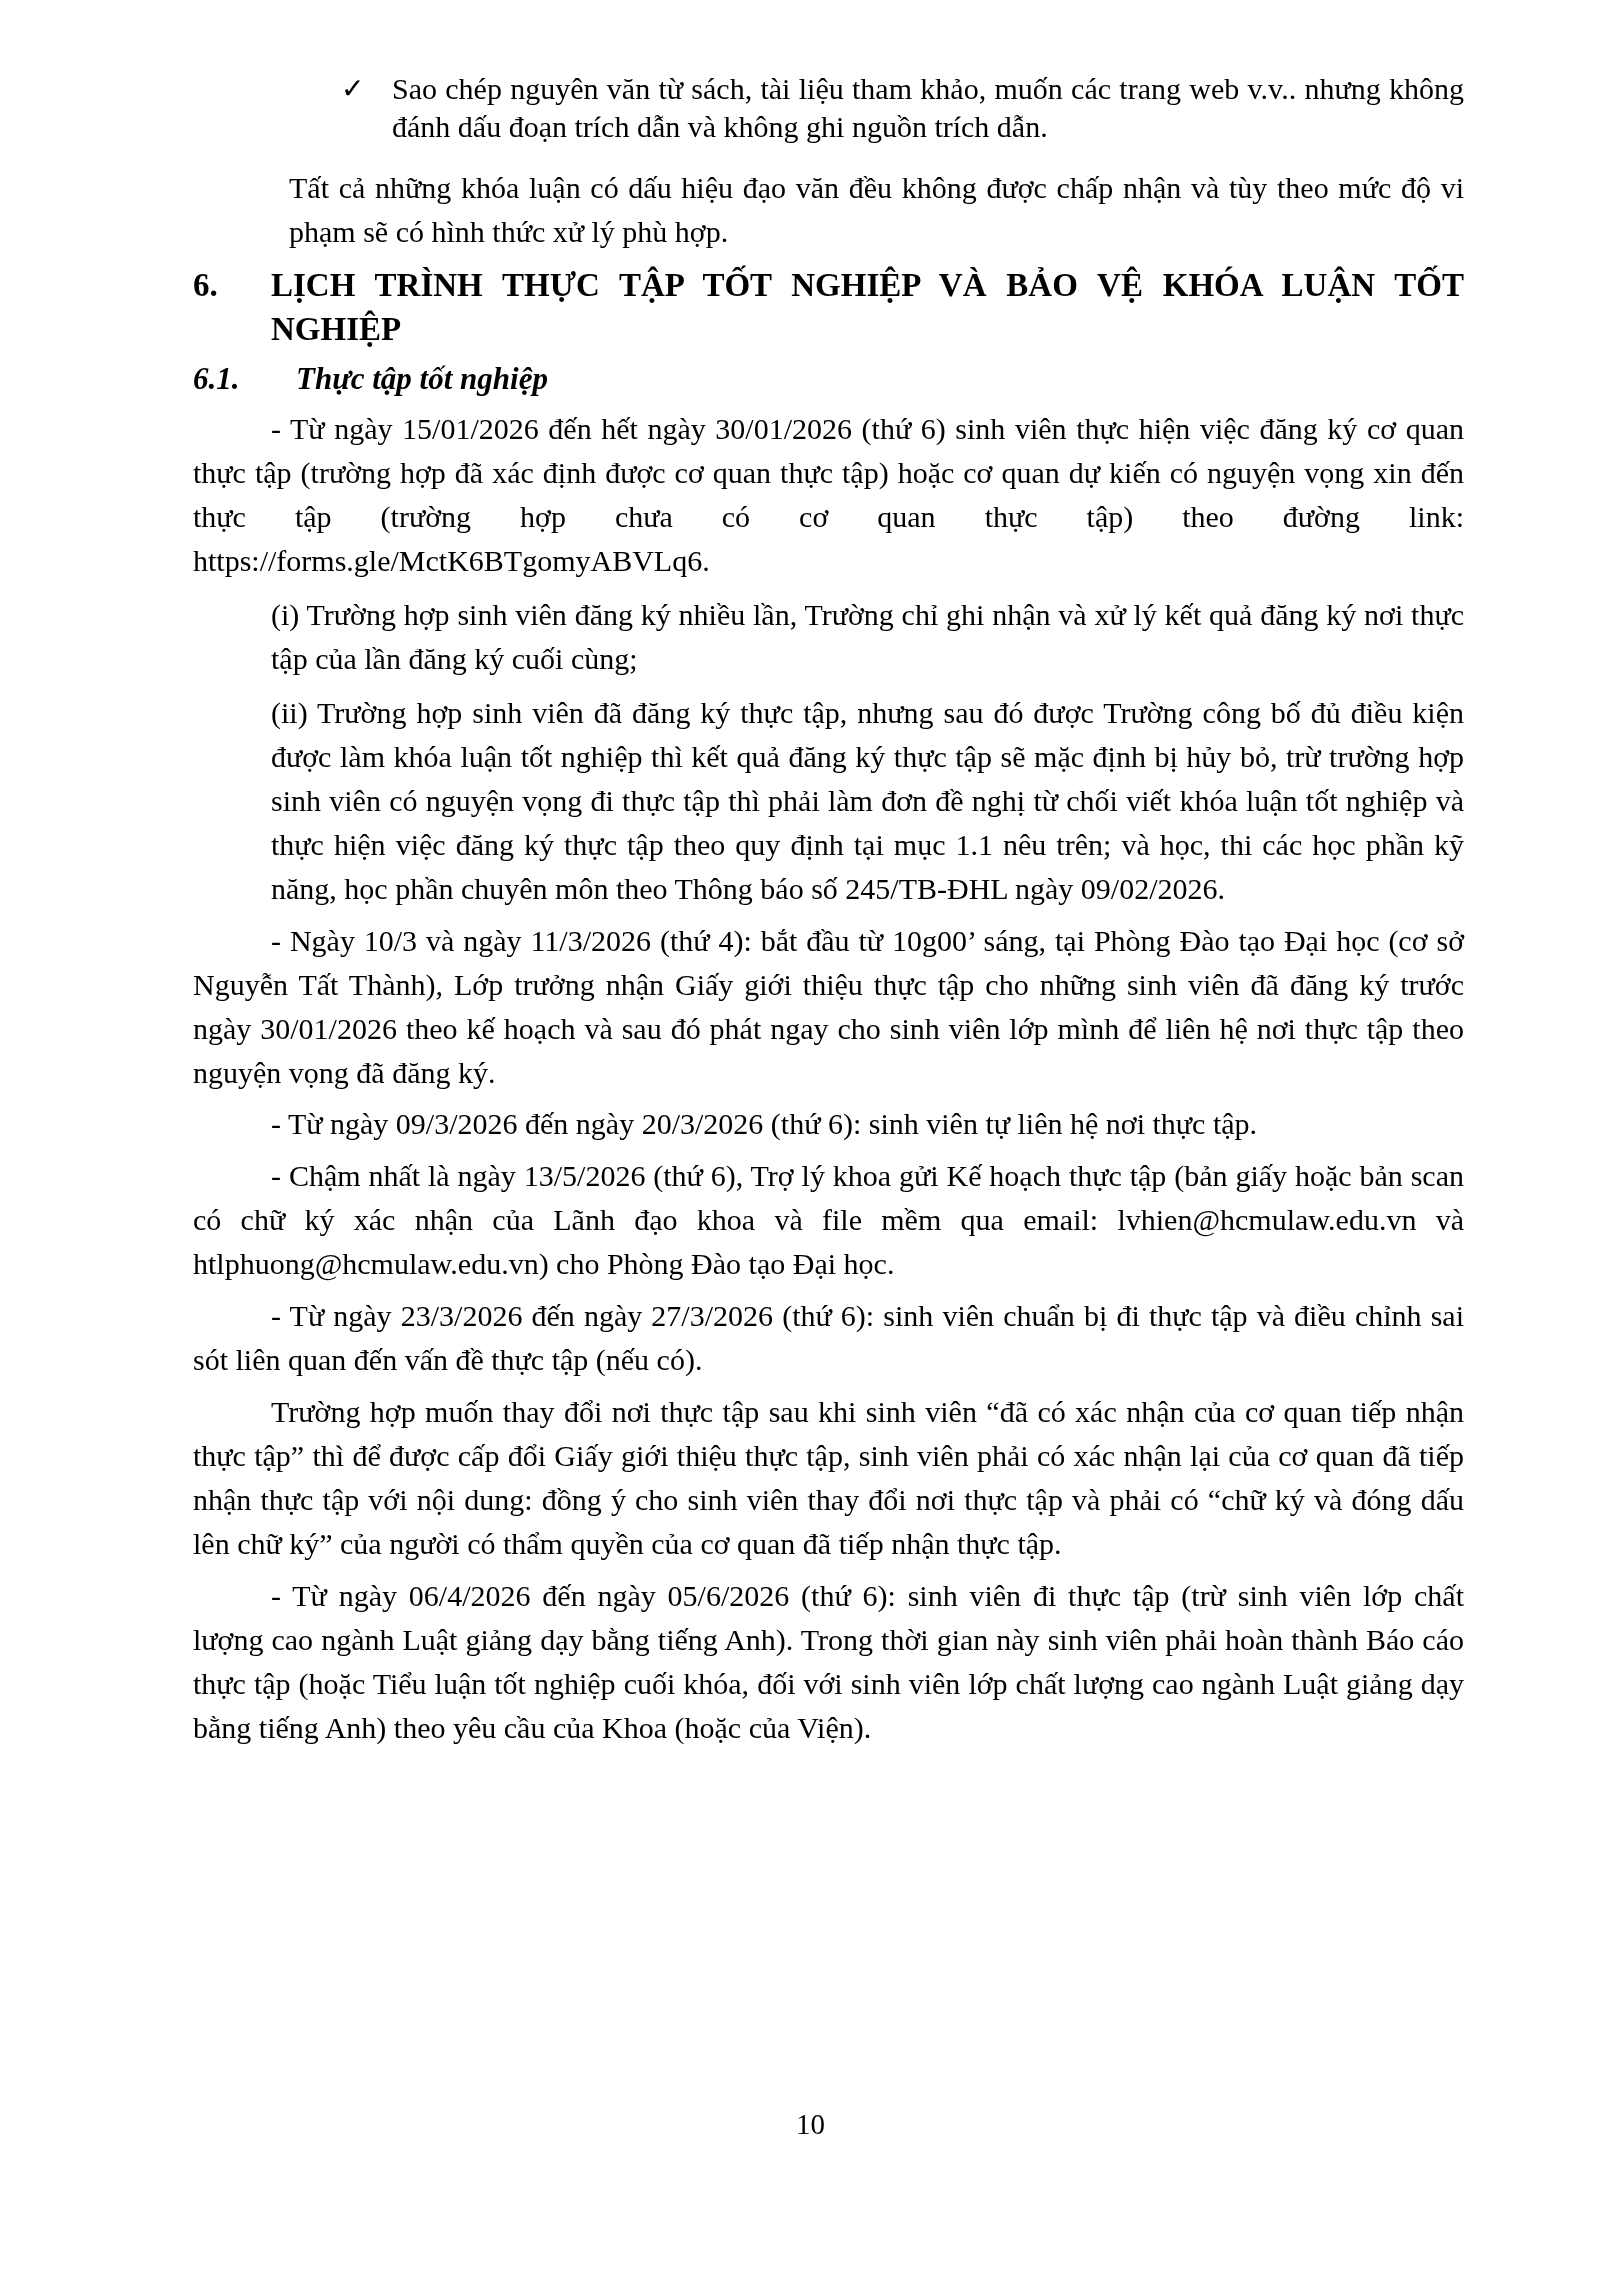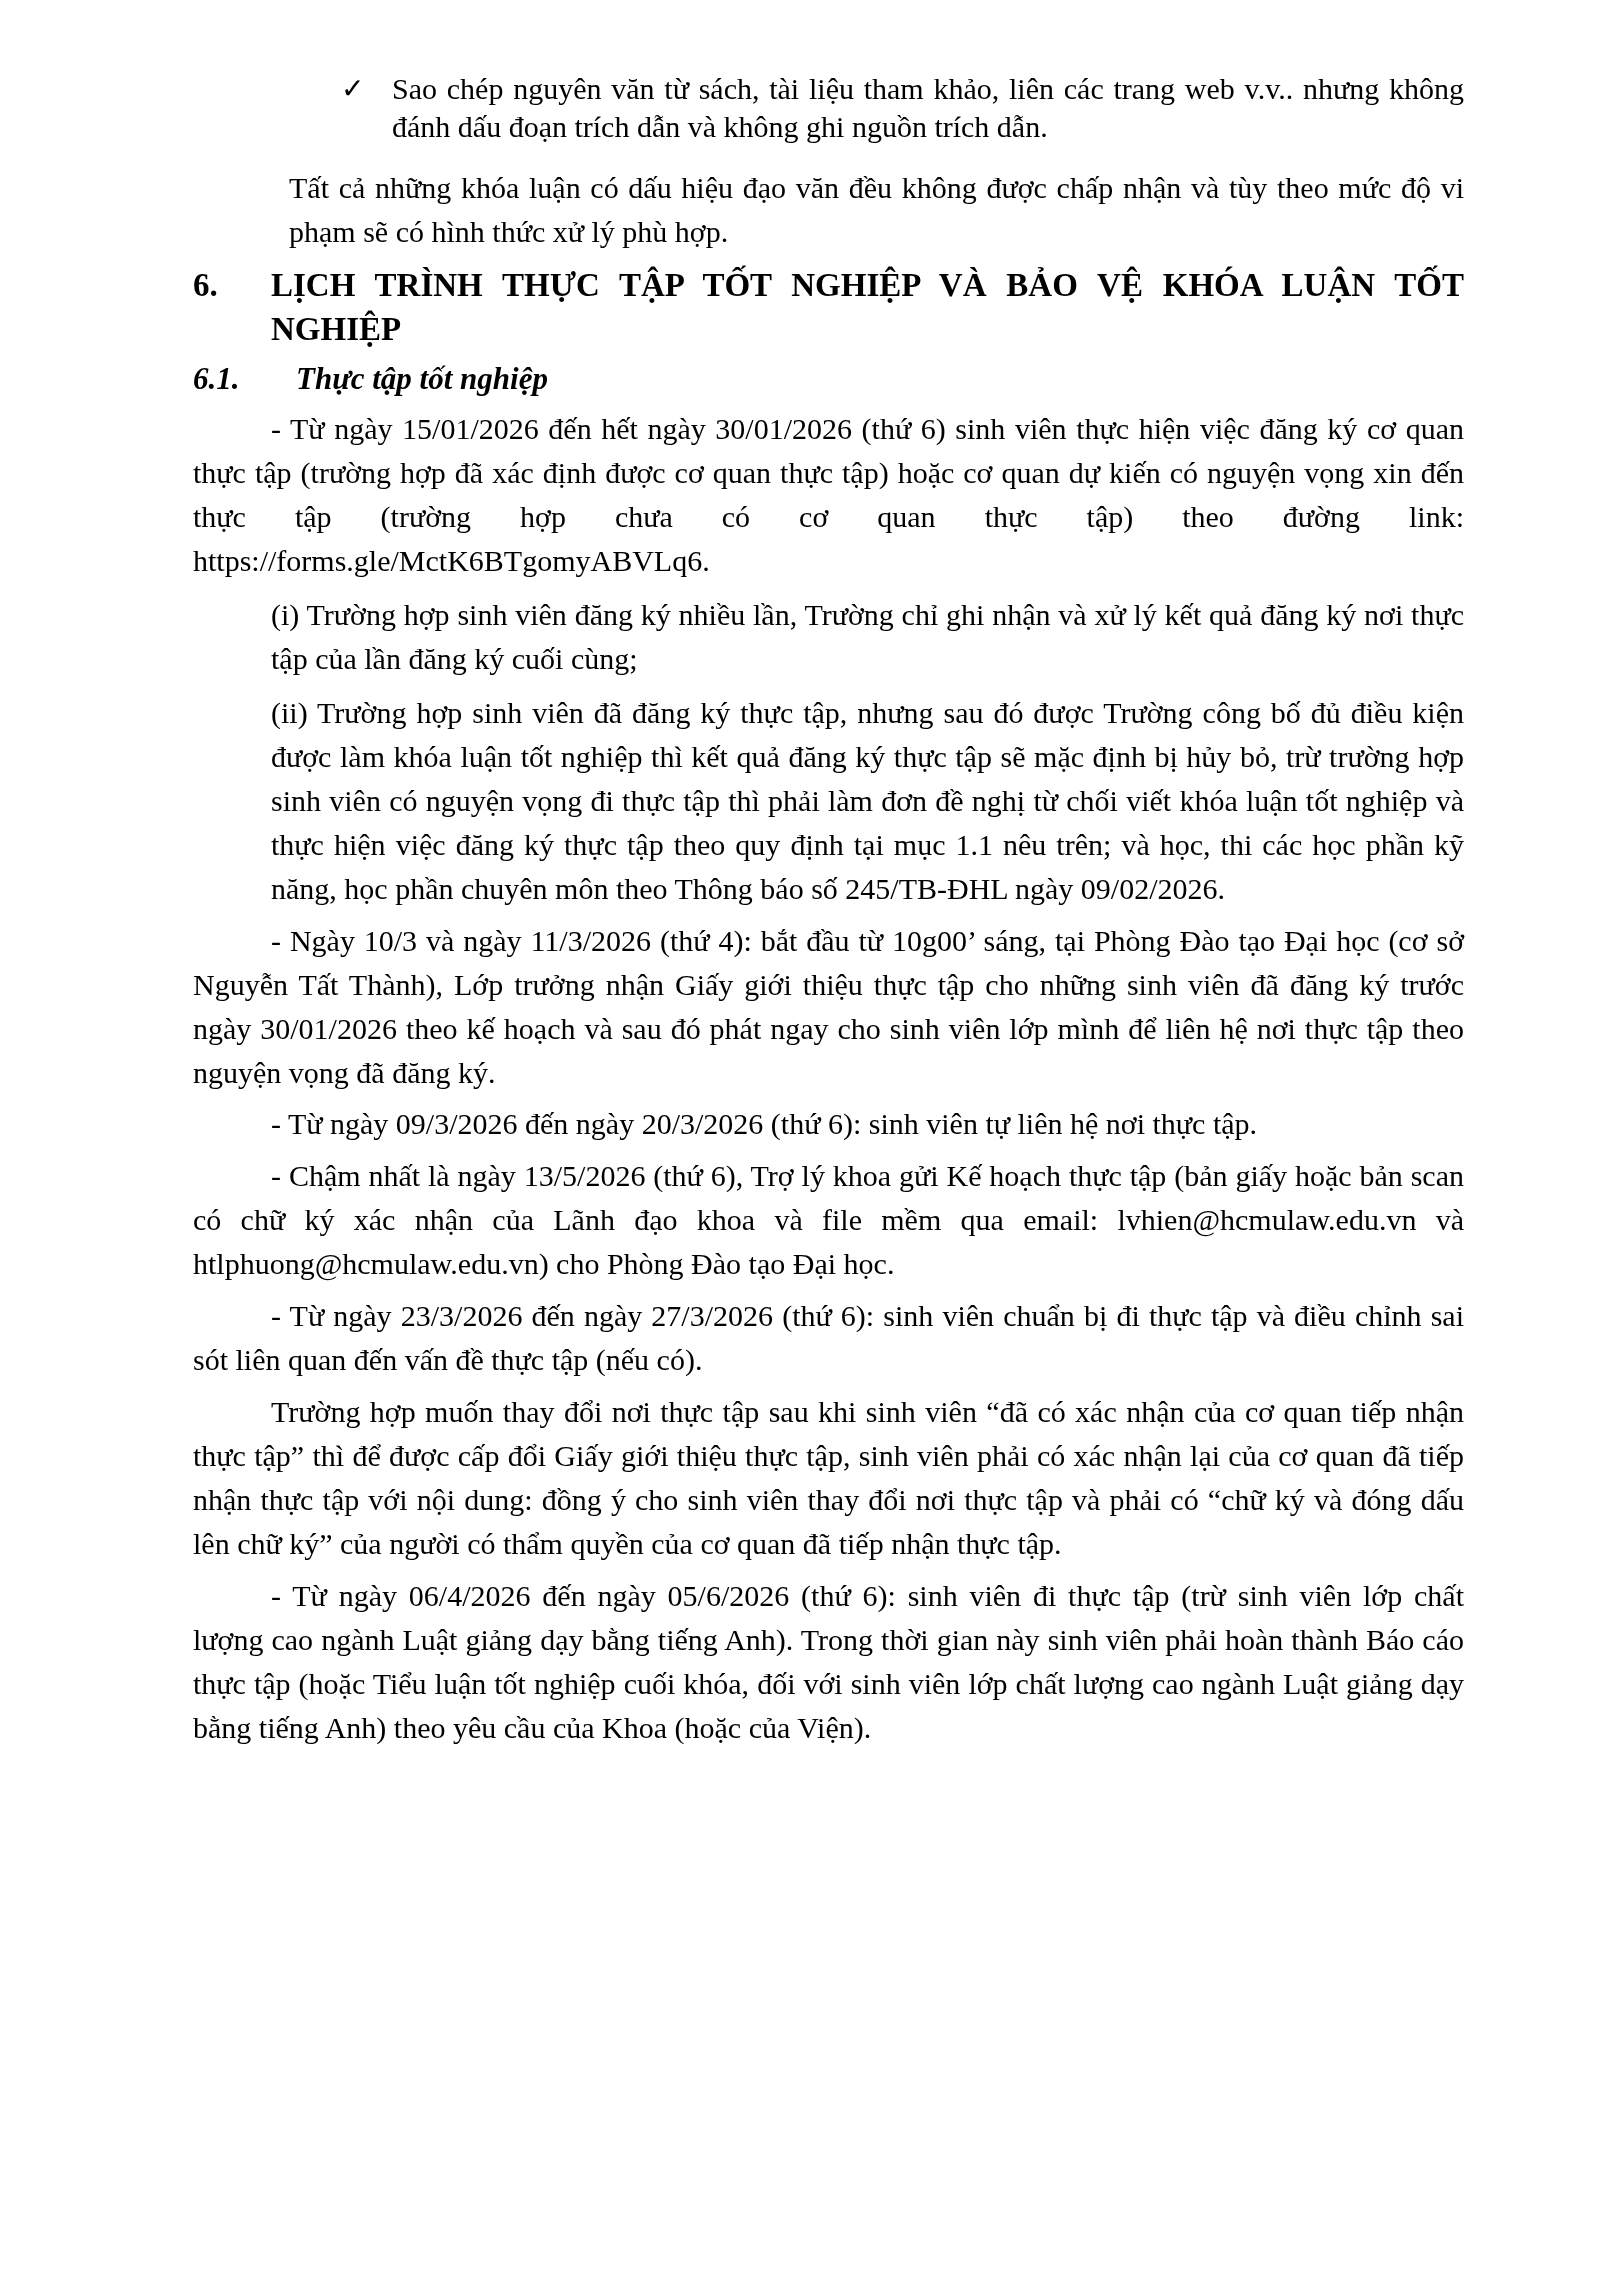--- a/index.html
+++ b/index.html
@@ -84,21 +84,21 @@
   }
 </style>
 </head>
 <body>
 
 <div class="page">
   <div class="content">
 
     <div class="check-item">
       <span class="check-mark">✓</span>
-      <div class="check-text">Sao chép nguyên văn từ sách, tài liệu tham khảo, liên các trang web v.v.. nhưng không đánh dấu đoạn trích dẫn và không ghi nguồn trích dẫn.</div>
+      <div class="check-text">Sao chép nguyên văn từ sách, tài liệu tham khảo, muốn các trang web v.v.. nhưng không đánh dấu đoạn trích dẫn và không ghi nguồn trích dẫn.</div>
     </div>
 
     <div class="block-indent-lg">Tất cả những khóa luận có dấu hiệu đạo văn đều không được chấp nhận và tùy theo mức độ vi phạm sẽ có hình thức xử lý  phù hợp.</div>
 
     <div class="heading">
       <span class="h-num">6.</span>
       <div class="h-title">LỊCH TRÌNH THỰC TẬP TỐT NGHIỆP VÀ BẢO VỆ KHÓA LUẬN TỐT NGHIỆP</div>
     </div>
 
     <div class="subheading">
@@ -121,14 +121,15 @@
     <p class="para fli">- Chậm nhất là ngày 13/5/2026 (thứ 6), Trợ lý khoa gửi Kế hoạch thực tập (bản giấy hoặc bản scan có chữ ký xác nhận của Lãnh đạo khoa và file mềm qua email: lvhien@hcmulaw.edu.vn và htlphuong@hcmulaw.edu.vn) cho Phòng Đào tạo Đại học.</p>
 
     <p class="para fli">- Từ ngày 23/3/2026 đến ngày 27/3/2026 (thứ 6): sinh viên chuẩn bị đi thực tập và điều chỉnh sai sót liên quan đến vấn đề thực tập (nếu có).</p>
 
     <p class="para fli">Trường hợp muốn thay đổi nơi thực tập sau khi sinh viên “đã có xác nhận của cơ quan tiếp nhận thực tập” thì để được cấp đổi Giấy giới thiệu thực tập, sinh viên phải có xác nhận lại của cơ quan đã tiếp nhận thực tập với nội dung: đồng ý cho sinh viên thay đổi nơi thực tập và phải có “chữ ký và đóng dấu lên chữ ký” của người có thẩm quyền của cơ quan đã tiếp nhận thực tập.</p>
 
     <p class="para fli">- Từ ngày 06/4/2026 đến ngày 05/6/2026 (thứ 6): sinh viên đi thực tập (trừ sinh viên lớp chất lượng cao ngành Luật giảng dạy bằng tiếng Anh). Trong thời gian này sinh viên phải hoàn thành Báo cáo thực tập (hoặc Tiểu luận tốt nghiệp cuối khóa, đối với sinh viên lớp chất lượng cao ngành Luật giảng dạy bằng tiếng Anh) theo yêu cầu của Khoa (hoặc của Viện).</p>
 
   </div>
 
+  <div class="page-number">10</div>
 </div>
 
 
 </body></html>

